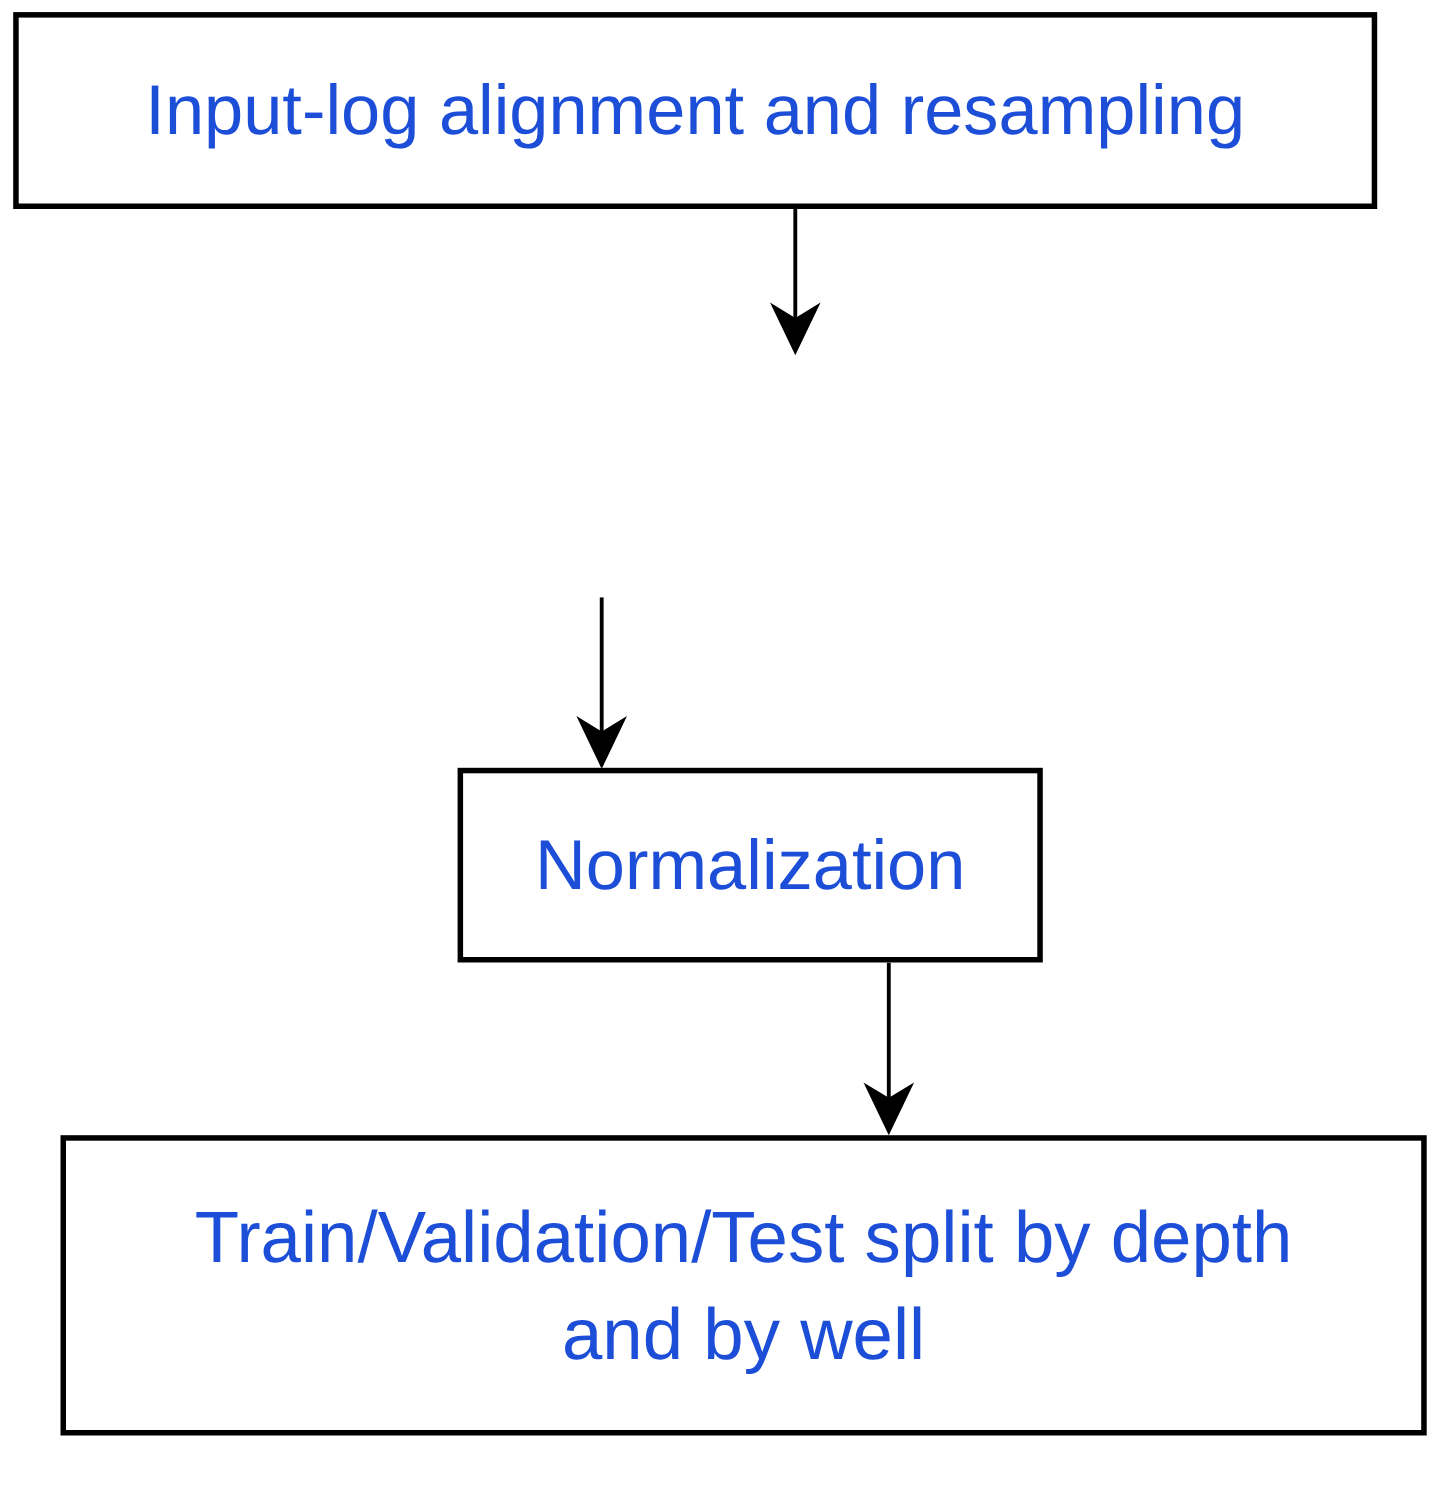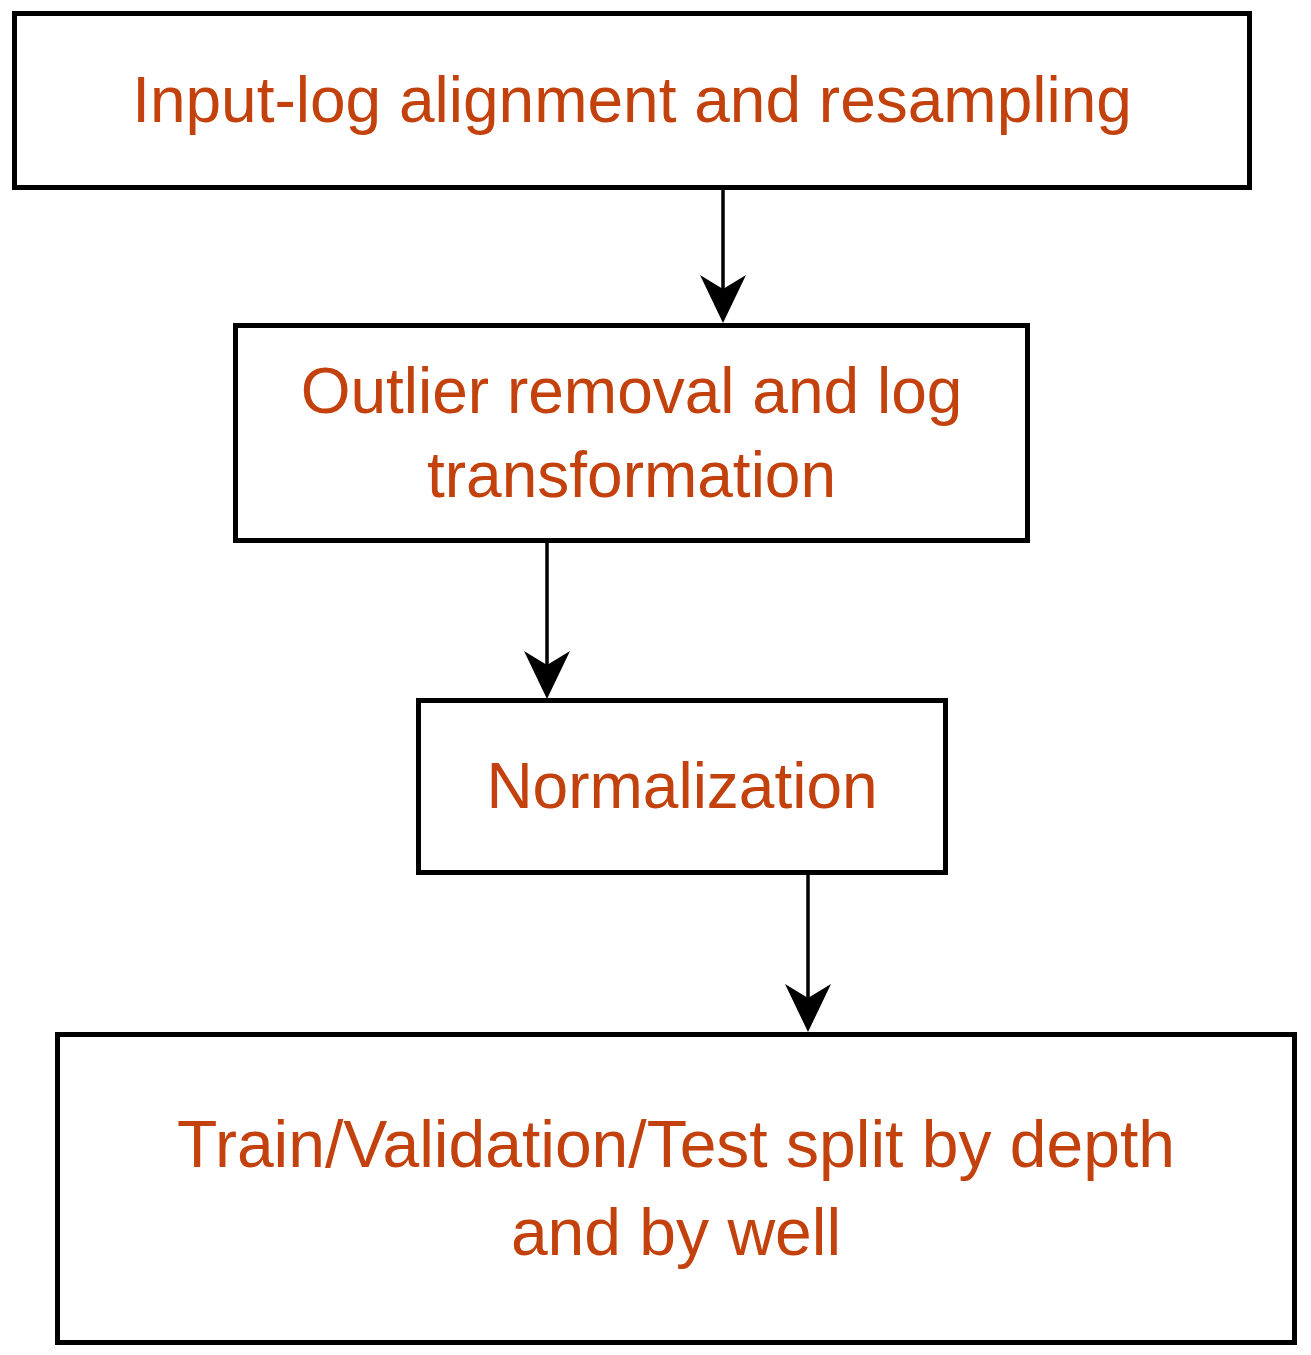--- a/index.html
+++ b/index.html
@@ -23,27 +23,27 @@
     display: flex;
     align-items: center;
     justify-content: center;
     text-align: center;
   }
   .node .label {
     display: block;
     white-space: pre-line;
     font-size: 64px;
     line-height: 1.32;
-    color: #c2410c;
+    color: #1d4ed8;
     letter-spacing: 0px;
   }
   .node1 { left: 12px;  top: 11px;   width: 1240px; height: 179px; }
   .node2 { left: 233px; top: 323px;  width: 797px;  height: 220px; }
   .node3 { left: 388px; top: 698px;  width: 532px;  height: 177px; margin-left: 28px; }
-  .node4 { left: 55px;  top: 1032px; width: 1242px; height: 313px; }
+  .node4 { left: 55px;  top: 1032px; width: 1242px; height: 273px; }
   .node4 .label { font-size: 66px; }
   .arrow {
     position: absolute;
     display: block;
   }
   .arrow1 { left: 699px; top: 190px; }
   .arrow2 { left: 523px; top: 543px; }
   .arrow3 { left: 784px; top: 875px; }
   .arrow line { stroke: #000000; stroke-width: 3.5; }
   .arrow polygon { fill: #000000; stroke: none; }
@@ -55,24 +55,20 @@
 
   <div class="node node1">
     <span class="label">Input-log alignment and resampling</span>
   </div>
 
   <svg class="arrow arrow1" width="48" height="133" viewBox="0 0 48 133" xmlns="http://www.w3.org/2000/svg">
     <line x1="24" y1="0" x2="24" y2="103"></line>
     <polygon points="24,133 1,85 24,99 47,85"></polygon>
   </svg>
 
-  <div class="node node2">
-    <span class="label">Outlier removal and log
-transformation</span>
-  </div>
 
   <svg class="arrow arrow2" width="48" height="156" viewBox="0 0 48 156" xmlns="http://www.w3.org/2000/svg">
     <line x1="24" y1="0" x2="24" y2="126"></line>
     <polygon points="24,156 1,108 24,122 47,108"></polygon>
   </svg>
 
   <div class="node node3">
     <span class="label">Normalization</span>
   </div>
 

